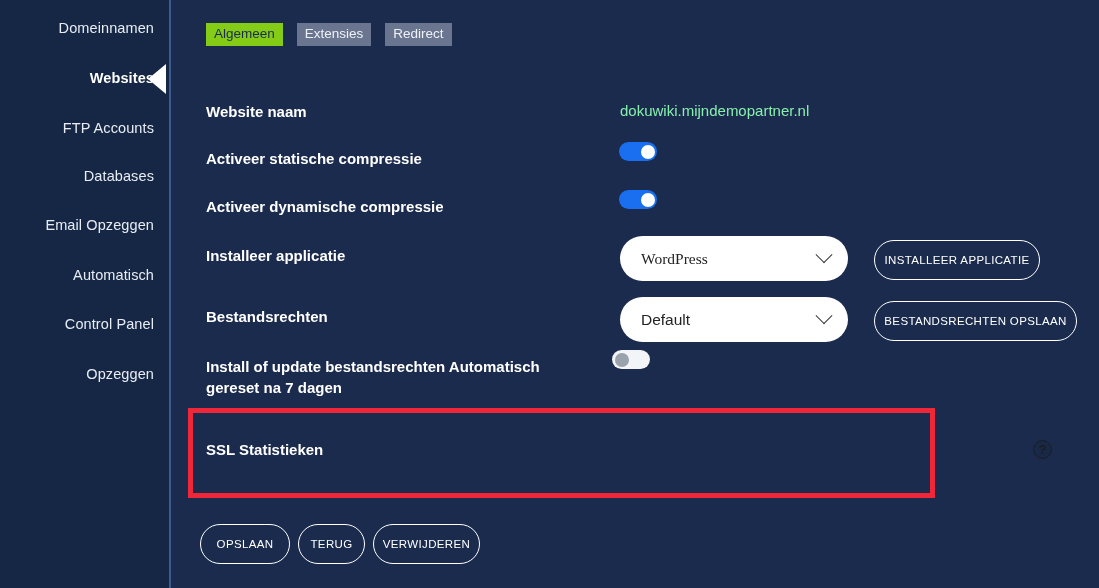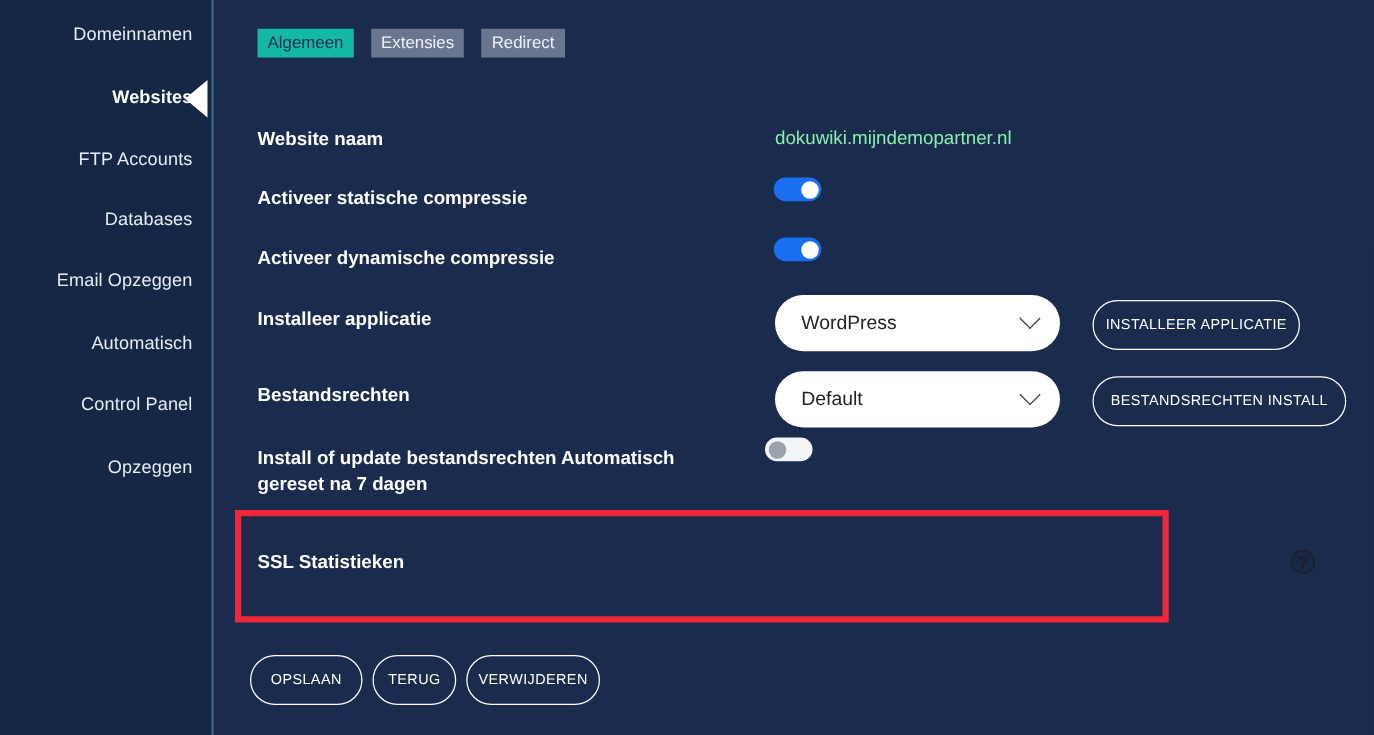--- a/index.html
+++ b/index.html
@@ -72,21 +72,21 @@
     gap: 14px;
   }
   .tab {
     font-size: 13.5px;
     padding: 3px 8px 4px 8px;
     line-height: 1.15;
     cursor: pointer;
     white-space: nowrap;
   }
   .tab.active {
-    background: #14b8a6;
+    background: #84cc16;
     color: #1b2b4d;
     font-weight: normal;
   }
   .tab.inactive {
     background: rgba(225,232,243,0.40);
     color: #eef2f8;
   }
 
   
   .row-label {
@@ -227,32 +227,32 @@
   <div class="toggle on" style="left:449px; top:142px;">
     <span class="knob"></span>
   </div>
 
   <div class="row-label" style="top:197px;">Activeer dynamische compressie</div>
   <div class="toggle on" style="left:449px; top:190px;">
     <span class="knob"></span>
   </div>
 
   <div class="row-label" style="top:246px;">Installeer applicatie</div>
-  <div class="select" style="left:450px; top:236px;">
+  <div class="select" style="left:450px; top:236px;font-family:Liberation Serif, serif;">
     <span>WordPress</span>
     <span class="chev"></span>
   </div>
   <div class="pill" style="left:704px; top:240px; width:166px; height:40px;">INSTALLEER APPLICATIE</div>
 
   <div class="row-label" style="top:307px;">Bestandsrechten</div>
   <div class="select" style="left:450px; top:297px;">
     <span>Default</span>
     <span class="chev"></span>
   </div>
-  <div class="pill" style="left:704px; top:301px; width:203px; height:40px;">BESTANDSRECHTEN INSTALL</div>
+  <div class="pill" style="left:704px; top:301px; width:203px; height:40px;">BESTANDSRECHTEN OPSLAAN</div>
 
   <div class="row-label" style="top:357px; width:350px;">Install of update bestandsrechten Automatisch gereset na 7 dagen</div>
   <div class="toggle off" style="left:442px; top:350px;">
     <span class="knob"></span>
   </div>
 
   <div id="ssl-highlight"></div>
   <div class="row-label" style="top:440px;">SSL Statistieken</div>
   <div id="ssl-help-icon">?</div>
 

